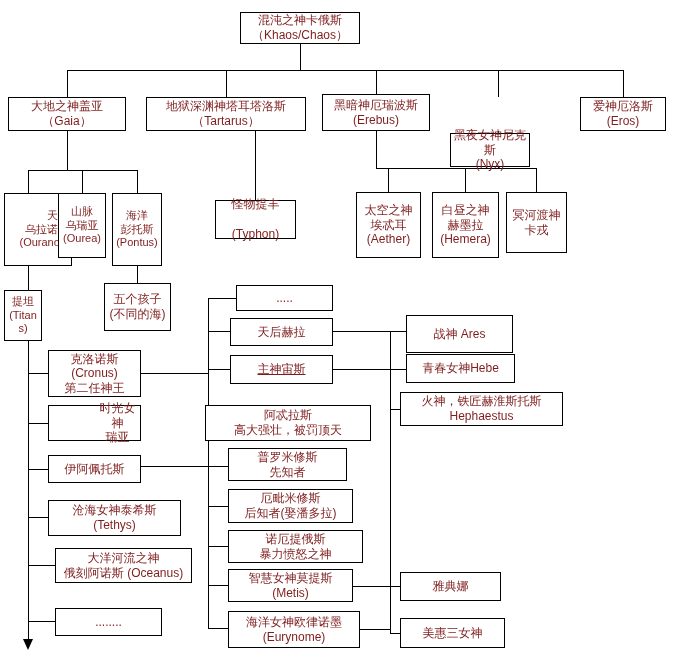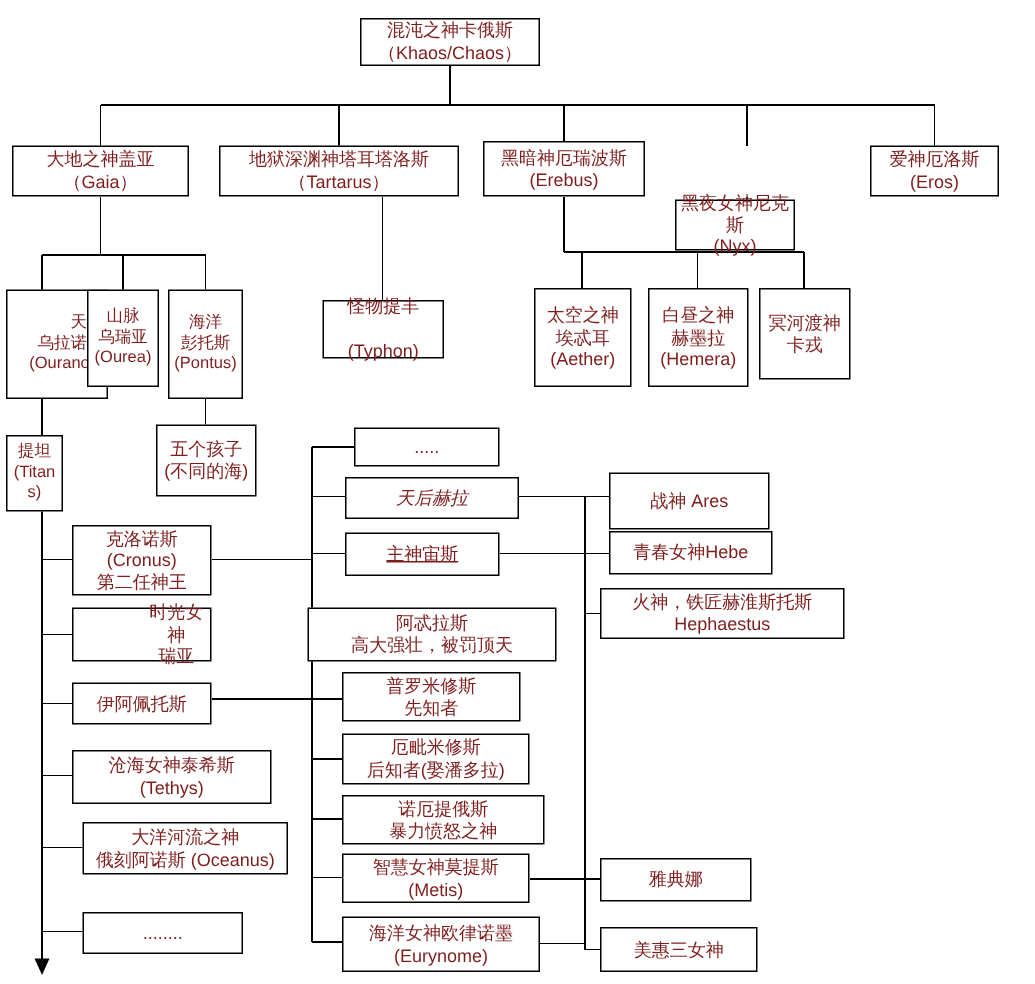--- a/index.html
+++ b/index.html
@@ -130,21 +130,21 @@
         <div>提坦</div>
         <div>(Titans)</div>
       </div>
       <div class="node" style="left: 104px; top: 283px; width: 67px; height: 48px;">
         <div>五个孩子</div>
         <div>(不同的海)</div>
       </div>
       <div class="node" style="left: 236px; top: 285px; width: 97px; height: 26px;">
         <div>.....</div>
       </div>
-      <div class="node" style="left: 230px; top: 318px; width: 116px; height: 28px; font-style: italic;">
+      <div class="node" style="left: 230px; top: 318px; width: 103px; height: 28px;">
         <div>天后赫拉</div>
       </div>
       <div class="node" style="left: 230px; top: 355px; width: 103px; height: 29px; text-decoration: underline;">
         <div>主神宙斯</div>
       </div>
       <div class="node" style="left: 406px; top: 315px; width: 107px; height: 38px;">
         <div>战神 Ares</div>
       </div>
       <div class="node" style="left: 406px; top: 354px; width: 109px; height: 29px;">
         <div>青春女神Hebe</div>

